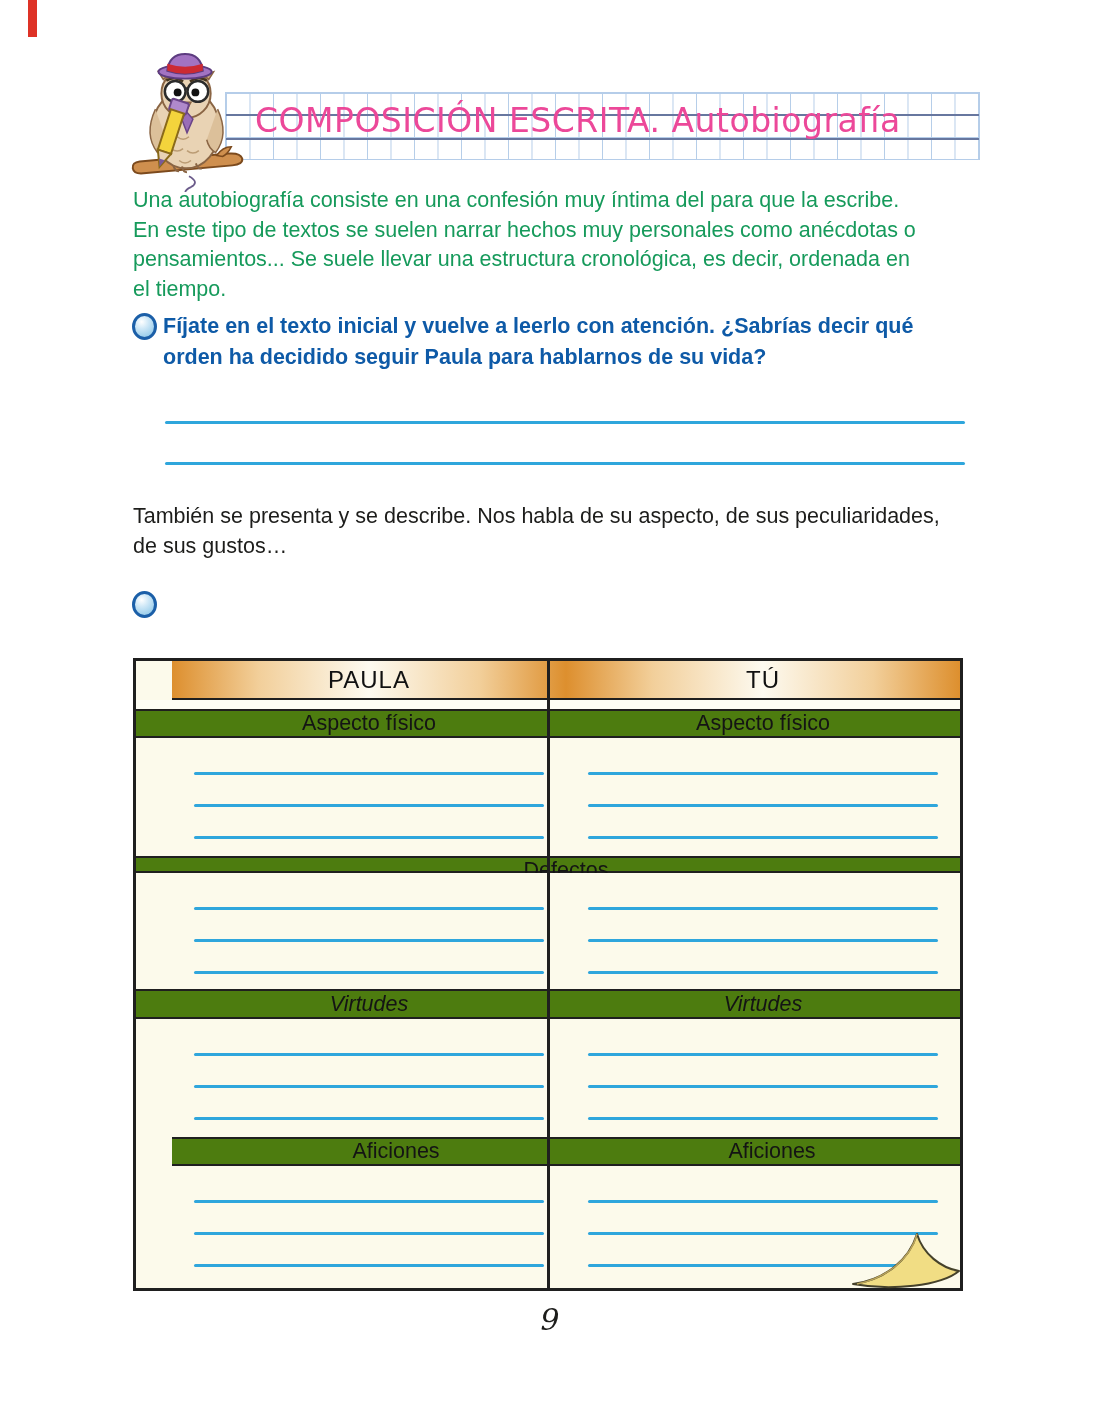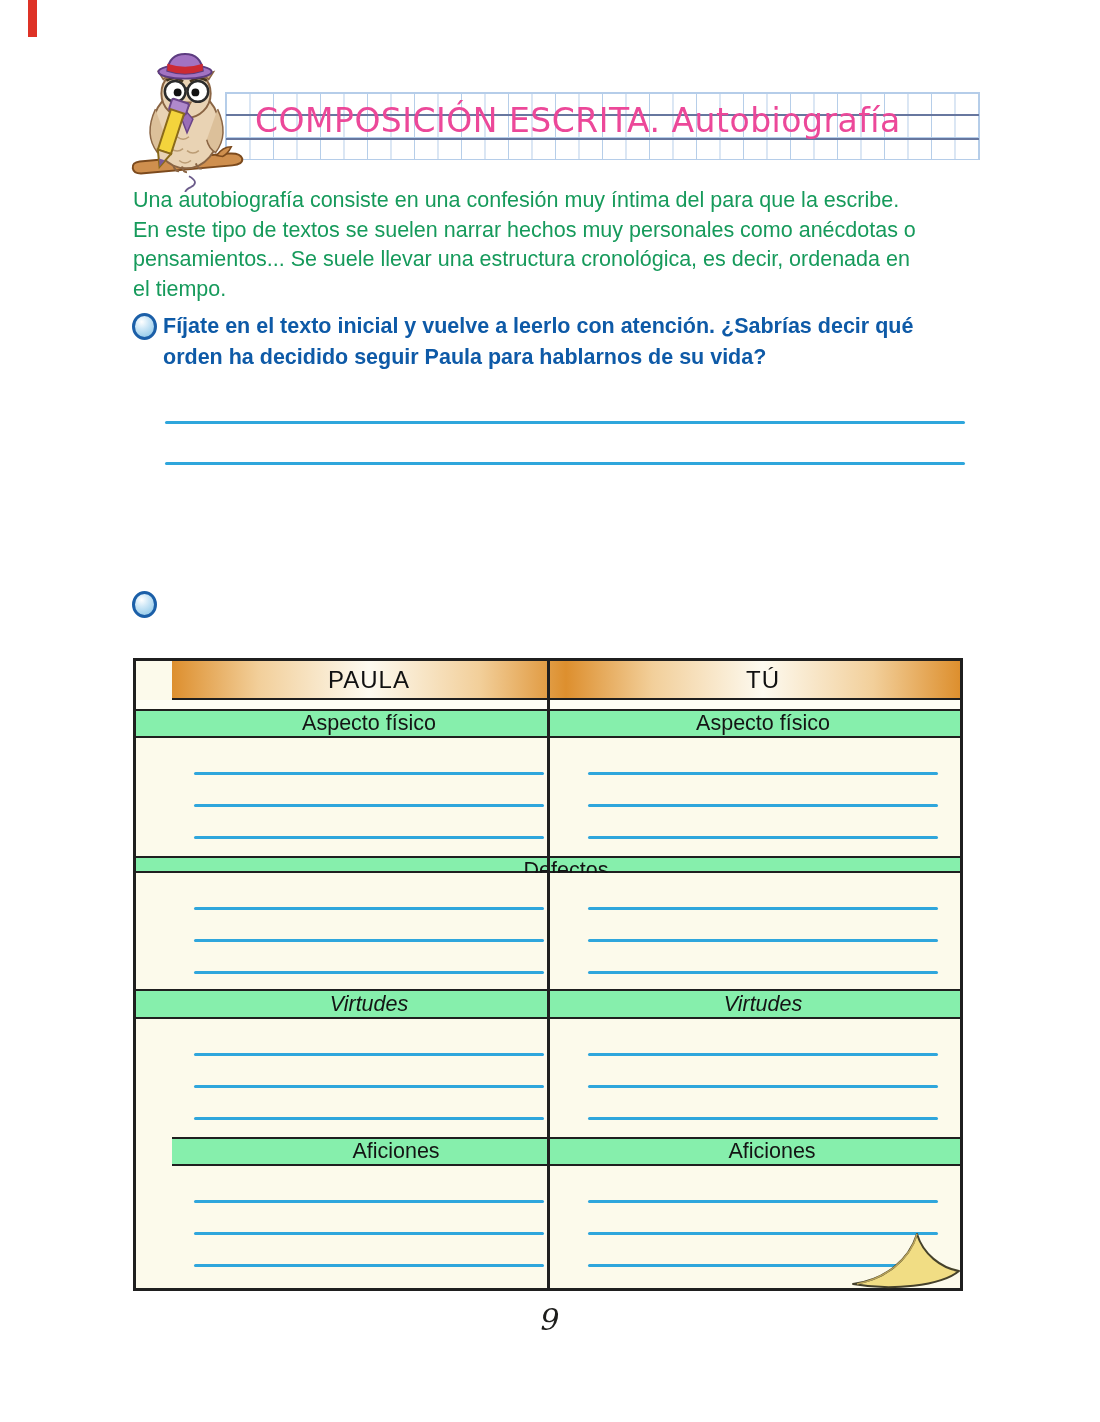--- a/index.html
+++ b/index.html
@@ -63,21 +63,21 @@
   }
   .trow{display:flex;box-sizing:border-box;flex:0 0 auto;padding-left:36px;}
   .row-header{height:39px;}
   .hcell{
     flex:1;display:flex;align-items:center;justify-content:center;
     background:linear-gradient(90deg,#dd8f2e 0%, #f2cf9a 22%, #fdfaf0 50%, #f2cf9a 78%, #dd8f2e 100%);
     border-bottom:2px solid #1f1f1f;box-sizing:border-box;
     font-size:24px;color:#111;letter-spacing:1px;
   }
   .row-gap{height:9px;background:#fdfdf4;}
-  .row-band{background:#86efac;border-top:2px solid #1f1f1f;border-bottom:2px solid #1f1f1f;}
+  .row-band{background:#4d7c0f;border-top:2px solid #1f1f1f;border-bottom:2px solid #1f1f1f;}
   .band1{height:29px;}
   .band2{height:17px;flex-direction:column;}
   .band3{height:30px;font-style:italic;}
   .band4{height:29px;margin-left:36px;}
   .bcell{
     flex:1;display:flex;align-items:center;justify-content:center;
     font-size:21.5px;color:#141414;
   }
   .row-area{background:#fcfaeb;}
   .area1{height:118px;}
@@ -146,20 +146,22 @@
 En este tipo de textos se suelen narrar hechos muy personales como anécdotas o
 pensamientos... Se suele llevar una estructura cronológica, es decir, ordenada en
 el tiempo.</div>
 
   <span class="bullet b1"></span>
   <div class="question q1 lines">Fíjate en el texto inicial y vuelve a leerlo con atención. ¿Sabrías decir qué
 orden ha decidido seguir Paula para hablarnos de su vida?</div>
   <div class="answer-line al1"></div>
   <div class="answer-line al2"></div>
 
+  <div class="midpara lines">También se presenta y se describe. Nos habla de su aspecto, de sus peculiaridades,
+de sus gustos…</div>
 
   <span class="bullet b2"></span>
 
   <div class="ctable">
 
     <div class="trow row-header">
       <div class="hcell">PAULA</div>
       <div class="hcell">TÚ</div>
     </div>
 

